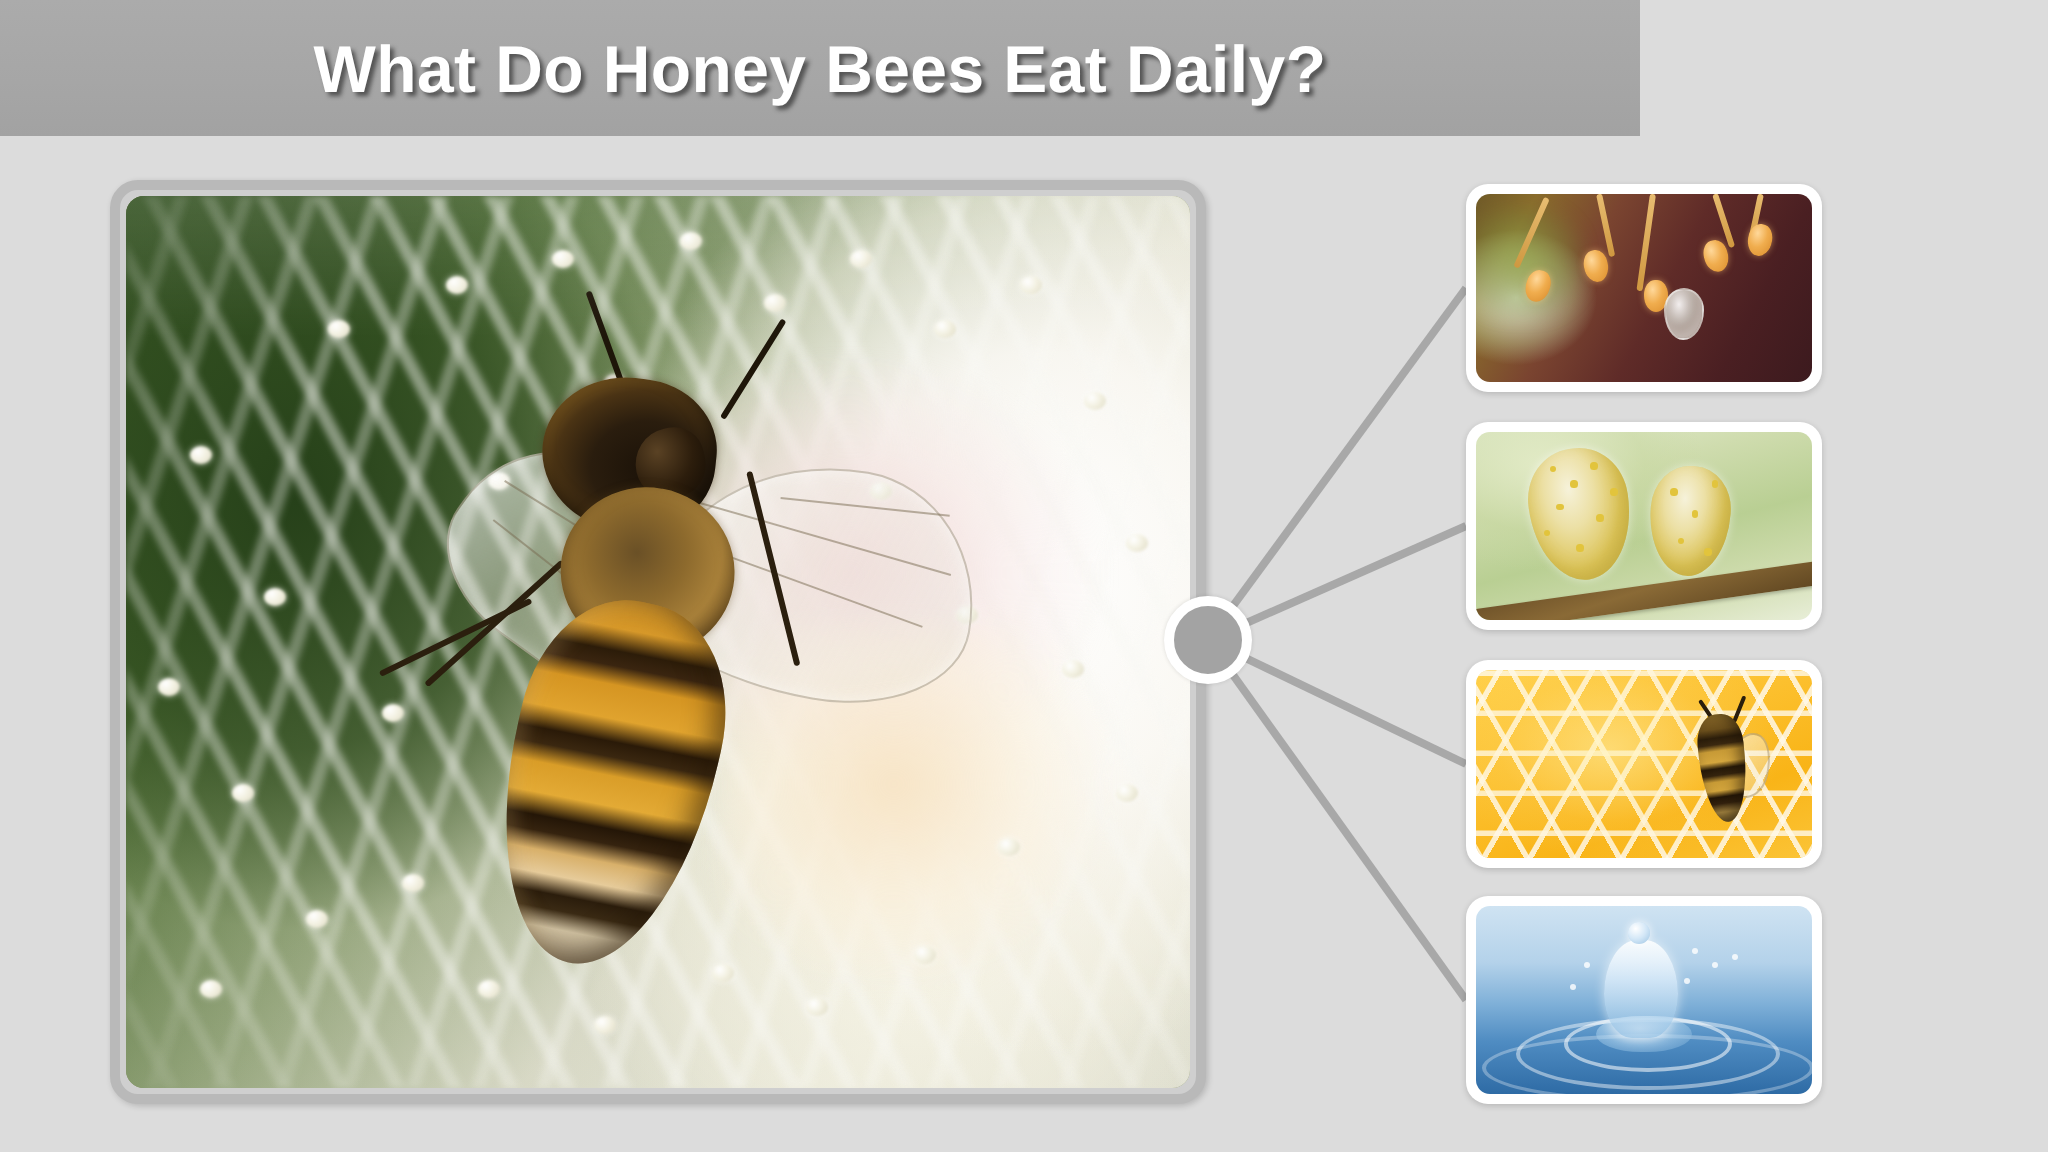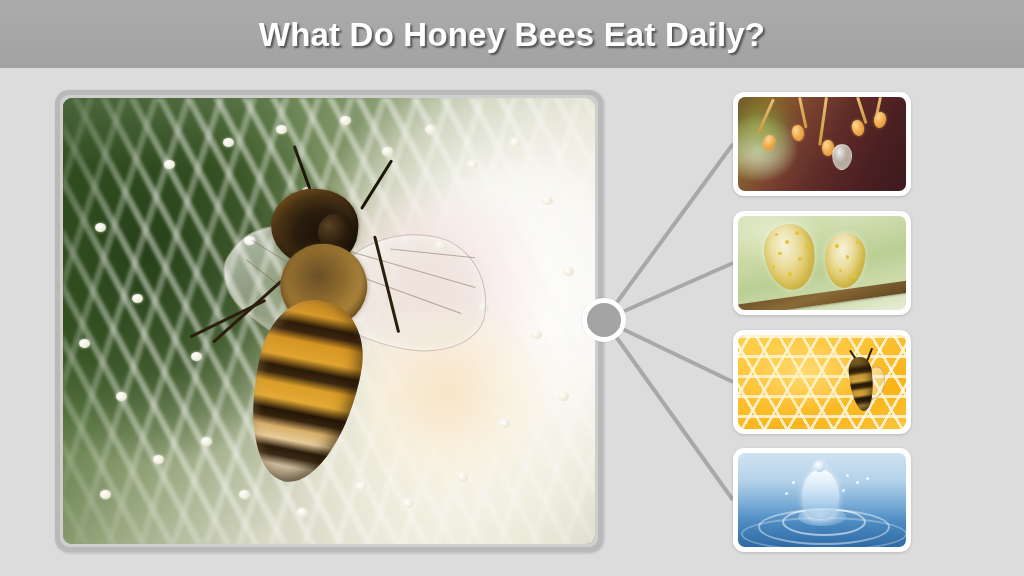--- a/index.html
+++ b/index.html
@@ -19,21 +19,21 @@
     width: 1024px;
     height: 576px;
     background: #dcdcdc;
     overflow: hidden;
   }
 
   
   #header-bar {
     position: absolute;
     left: 0; top: 0;
-    width: 1024px;
+    width: 820px;
     height: 68px;
     background: linear-gradient(180deg, #ababab 0%, #a6a6a6 60%, #a2a2a2 100%);
     display: flex;
     align-items: center;
     justify-content: center;
   }
   #header-title {
     font-size: 33px;
     font-weight: bold;
     color: #ffffff;

